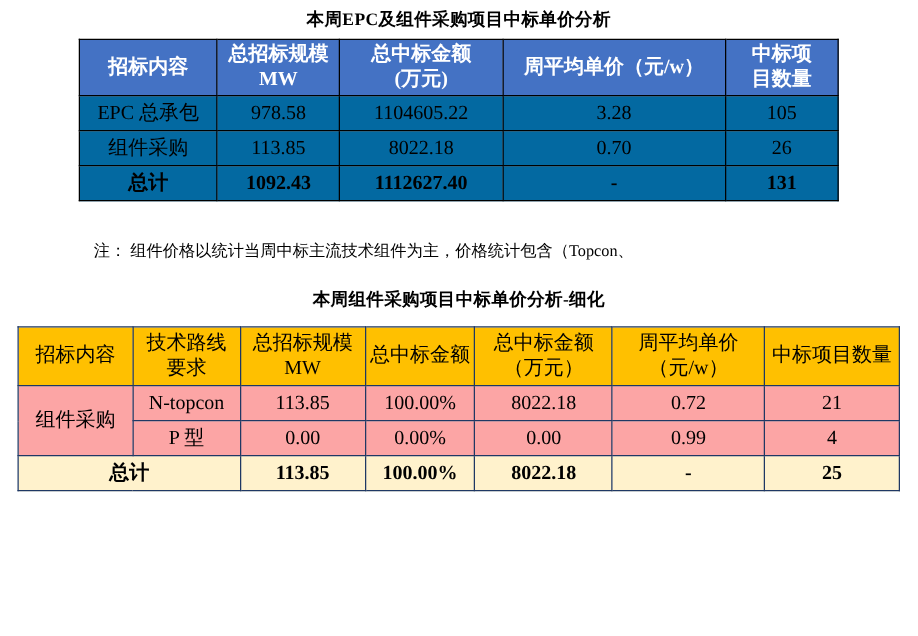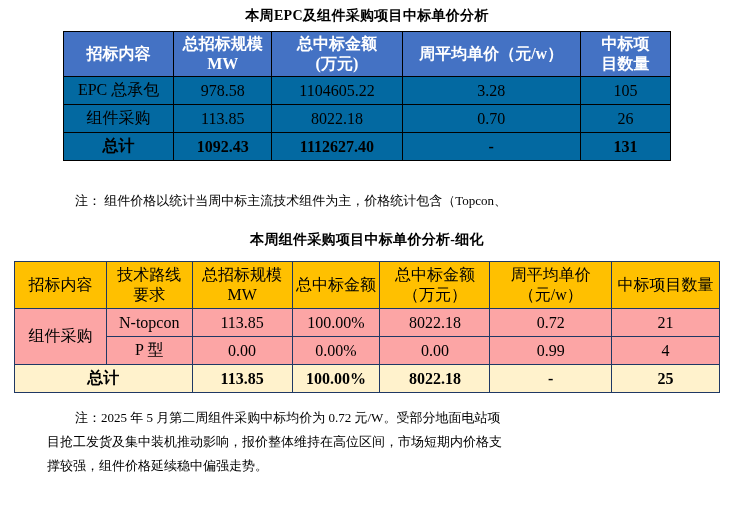--- a/index.html
+++ b/index.html
@@ -245,19 +245,14 @@
         <td colspan="2">总计</td>
         <td>113.85</td>
         <td>100.00%</td>
         <td>8022.18</td>
         <td>-</td>
         <td>25</td>
       </tr>
     </tbody>
   </table>
 
-  <div class="note note2">
-    <p class="indent">注：2025 年 5 月第二周组件采购中标均价为 0.72 元/W。受部分地面电站项</p>
-    <p>目抢工发货及集中装机推动影响，报价整体维持在高位区间，市场短期内价格支</p>
-    <p>撑较强，组件价格延续稳中偏强走势。</p>
-  </div>
 
 </div>
 
 </body></html>

